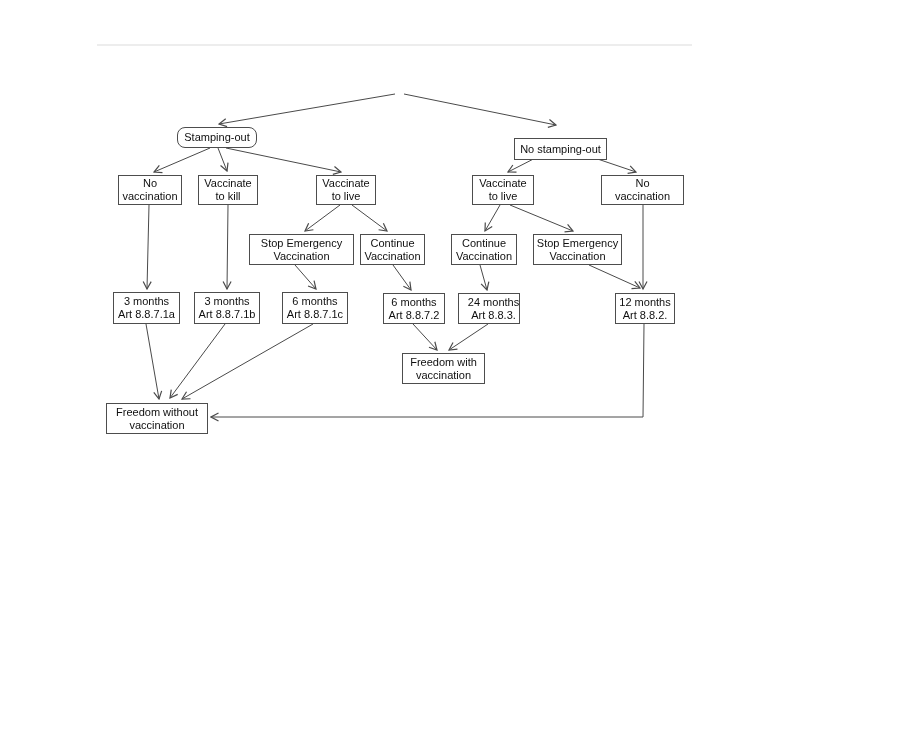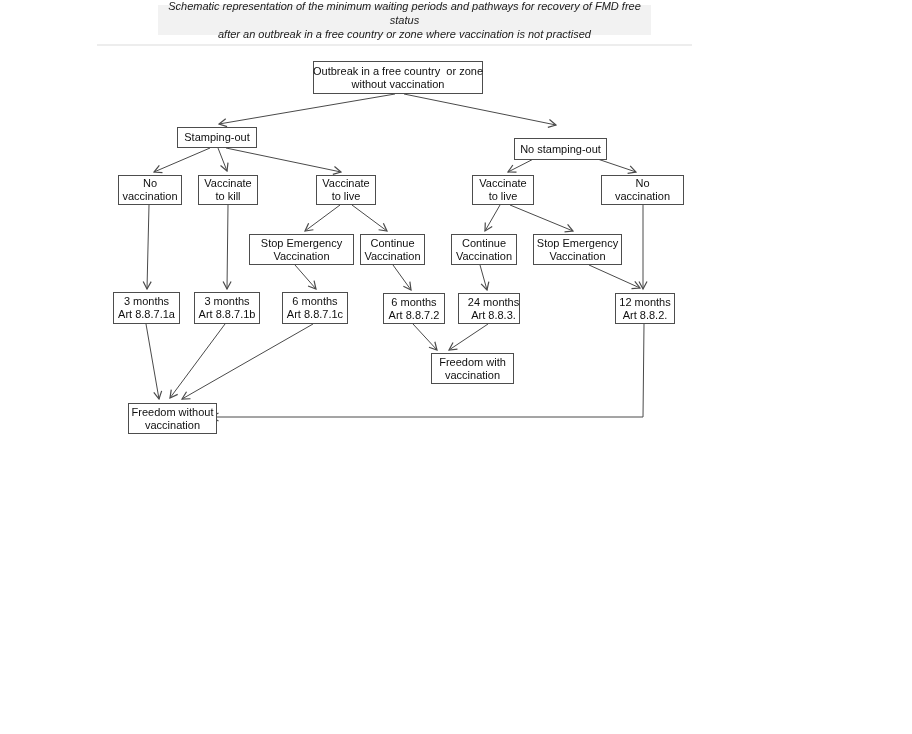--- a/index.html
+++ b/index.html
@@ -25,22 +25,20 @@
   }
   .footer{
     position:absolute;left:107px;top:451px;font-size:12px;color:#111;
   }
 </style>
 </head>
 <body>
 
 <div class="canvas">
 
-  <div class="title-bar">Schematic representation of the minimum waiting periods and pathways for recovery of FMD free status
-after an outbreak in a free country or zone where vaccination is not practised</div>
   <div class="divider"></div>
 
   <svg class="edges" viewBox="0 0 912 734" xmlns="http://www.w3.org/2000/svg">
     <defs>
       <marker id="arrow" viewBox="0 0 10 10" refX="8.5" refY="5" markerWidth="10" markerHeight="10" markerUnits="userSpaceOnUse" orient="auto">
         <path d="M1,1 L8.5,5 L1,9" fill="none" stroke="#4a4a4a" stroke-width="1.2"></path>
       </marker>
     </defs>
     <g stroke="#4a4a4a" stroke-width="1" fill="none">
       <line x1="395" y1="94" x2="219" y2="124" marker-end="url(#arrow)"></line>
@@ -63,23 +61,21 @@
       <line x1="643" y1="205" x2="643" y2="289" marker-end="url(#arrow)"></line>
       <line x1="146" y1="324" x2="159" y2="399" marker-end="url(#arrow)"></line>
       <line x1="225" y1="324" x2="170" y2="398" marker-end="url(#arrow)"></line>
       <line x1="313" y1="324" x2="182" y2="399" marker-end="url(#arrow)"></line>
       <line x1="413" y1="324" x2="437" y2="350" marker-end="url(#arrow)"></line>
       <line x1="488" y1="324" x2="449" y2="350" marker-end="url(#arrow)"></line>
       <polyline points="644,324 643,417 211,417" marker-end="url(#arrow)"></polyline>
     </g>
   </svg>
 
-  <div class="node" style="left:313px;top:61px;width:170px;height:33px;">Outbreak in a free country  or zone
-without vaccination</div>
-  <div class="node" style="left:177px;top:127px;width:80px;height:21px;">Stamping-out</div>
+  <div class="node" style="left:177px;top:127px;width:80px;height:21px;border-radius:8px;">Stamping-out</div>
   <div class="node" style="left:514px;top:127px;width:93px;height:22px;margin-top:11px;">No stamping-out</div>
 
   <div class="node" style="left:118px;top:175px;width:64px;height:30px;">No
 vaccination</div>
   <div class="node" style="left:198px;top:175px;width:60px;height:30px;">Vaccinate
 to kill</div>
   <div class="node" style="left:316px;top:175px;width:60px;height:30px;">Vaccinate
 to live</div>
   <div class="node" style="left:472px;top:175px;width:62px;height:30px;">Vaccinate
 to live</div>
@@ -101,19 +97,19 @@
 Art 8.8.7.1b</div>
   <div class="node" style="left:282px;top:292px;width:66px;height:32px;">6 months
 Art 8.8.7.1c</div>
   <div class="node" style="left:383px;top:293px;width:62px;height:31px;">6 months
 Art 8.8.7.2</div>
   <div class="node" style="left:458px;top:293px;width:62px;height:31px;padding-left:9px;">24 months
 Art 8.8.3.</div>
   <div class="node" style="left:615px;top:293px;width:60px;height:31px;text-align:center;">12 months
 Art 8.8.2.</div>
 
-  <div class="node" style="left:402px;top:353px;width:83px;height:31px;margin-left:29px;">Freedom with
+  <div class="node" style="left:402px;top:353px;width:83px;height:31px;">Freedom with
 vaccination</div>
-  <div class="node" style="left:128px;top:403px;width:89px;height:31px;">Freedom without
+  <div class="node" style="left:106px;top:403px;width:102px;height:31px;">Freedom without
 vaccination</div>
 
 
 </div>
 
 </body></html>

